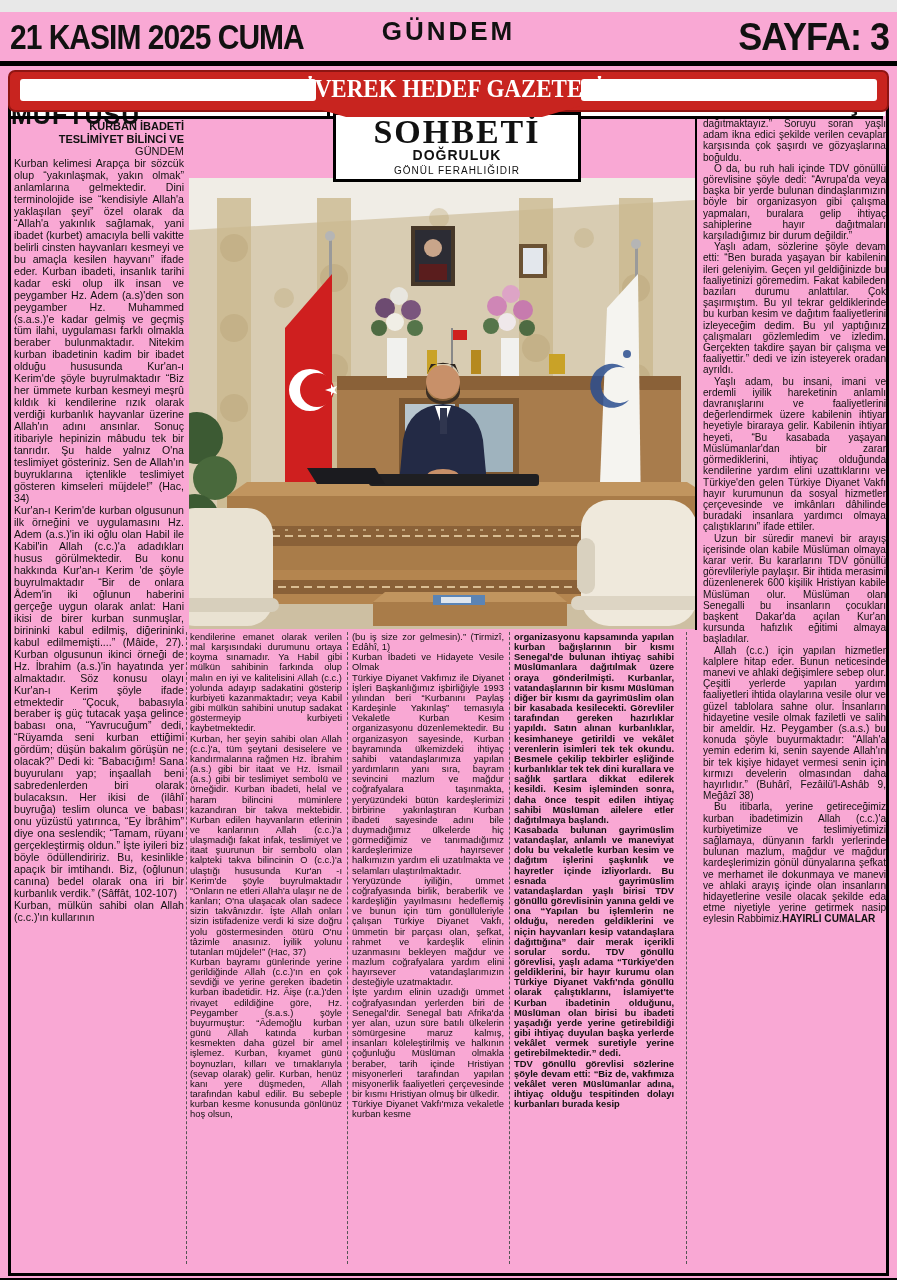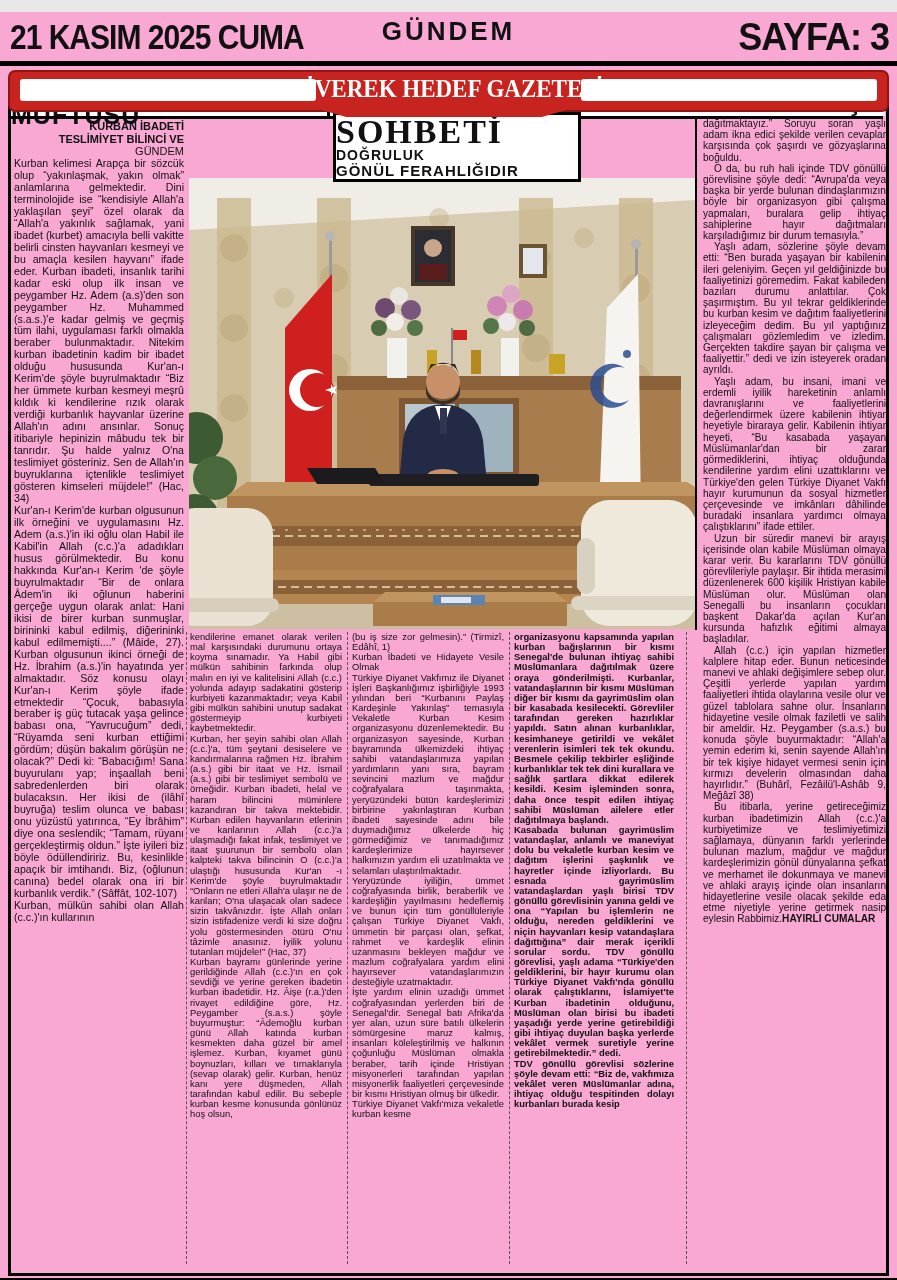--- a/index.html
+++ b/index.html
@@ -27,25 +27,25 @@
   
   .frame{position:absolute;left:8px;top:70px;width:875px;height:1188px;border:3px solid #000;}
   .kick{position:absolute;top:73px;height:31px;display:flex;align-items:center;justify-content:center;
         font-weight:bold;background:#fff;z-index:2;}
   .kick1{left:11px;width:316px;border-right:3px solid #000;font-size:25px;letter-spacing:1px;}
   .kick2{left:330px;width:232px;border-right:3px solid #000;font-size:29px;letter-spacing:4px;transform-origin:center;}
   .kick3{left:565px;width:320px;font-size:28px;letter-spacing:1px;}
   .kick-rule{position:absolute;left:11px;top:104px;width:872px;height:3px;background:#000;z-index:2;}
   
   .hbox{position:absolute;left:333px;top:100px;width:242px;height:64px;background:#fff;
-        border:3px solid #000;text-align:left;z-index:5;}
+        border:3px solid #000;text-align:center;z-index:5;}
   .h1{font-family:"Liberation Serif",serif;font-weight:bold;font-size:34px;line-height:32px;
       letter-spacing:2px;margin-top:1px;}
   .h2{font-weight:bold;font-size:14px;line-height:15px;letter-spacing:1px;}
-  .h3{font-weight:bold;font-size:15px;line-height:15px;letter-spacing:1px;}
+  .h3{font-weight:normal;font-size:10px;line-height:15px;letter-spacing:1px;}
   
   .col{position:absolute;overflow:hidden;text-align:justify;}
   .col p{margin:0;}
   .col1{left:14px;top:108px;width:170px;height:1148px;font-size:10.6px;line-height:1.13;}
   .col1 .hd{font-weight:bold;font-size:11px;line-height:1.15;text-align:right;}
   .col1 .hd3{font-weight:normal;}
   .colB{top:620px;height:634px;font-size:9.4px;line-height:1.08;}
   .col2{left:190px;width:152px;}
   .col3{left:352px;width:152px;}
   .col4{left:514px;width:160px;font-weight:bold;}
@@ -271,21 +271,21 @@
   </div>
 
   <div class="col colB col4">
     <p>organizasyonu kapsamında yapılan kurban bağışlarının bir kısmı Senegal'de bulunan ihtiyaç sahibi Müslümanlara dağıtılmak üzere oraya gönderilmişti. Kurbanlar, vatandaşlarının bir kısmı Müslüman diğer bir kısmı da gayrimüslim olan bir kasabada kesilecekti. Görevliler tarafından gereken hazırlıklar yapıldı. Satın alınan kurbanlıklar, kesimhaneye getirildi ve vekâlet verenlerin isimleri tek tek okundu. Besmele çekilip tekbirler eşliğinde kurbanlıklar tek tek dini kurallara ve sağlık şartlara dikkat edilerek kesildi. Kesim işleminden sonra, daha önce tespit edilen ihtiyaç sahibi Müslüman ailelere etler dağıtılmaya başlandı.</p>
     <p>Kasabada bulunan gayrimüslim vatandaşlar, anlamlı ve maneviyat dolu bu vekaletle kurban kesim ve dağıtım işlerini şaşkınlık ve hayretler içinde izliyorlardı. Bu esnada gayrimüslim vatandaşlardan yaşlı birisi TDV gönüllü görevlisinin yanına geldi ve ona “Yapılan bu işlemlerin ne olduğu, nereden geldiklerini ve niçin hayvanları kesip vatandaşlara dağıttığına” dair merak içerikli sorular sordu. TDV gönüllü görevlisi, yaşlı adama “Türkiye'den geldiklerini, bir hayır kurumu olan Türkiye Diyanet Vakfı'nda gönüllü olarak çalıştıklarını, İslamiyet'te Kurban ibadetinin olduğunu, Müslüman olan birisi bu ibadeti yaşadığı yerde yerine getirebildiği gibi ihtiyaç duyulan başka yerlerde vekâlet vermek suretiyle yerine getirebilmektedir.” dedi.</p>
     <p>TDV gönüllü görevlisi sözlerine şöyle devam etti: “Biz de, vakfımıza vekâlet veren Müslümanlar adına, ihtiyaç olduğu tespitinden dolayı kurbanları burada kesip</p>
   </div>
 
   <div class="col col5">
     <p>dağıtmaktayız.” Soruyu soran yaşlı adam ikna edici şekilde verilen cevaplar karşısında çok şaşırdı ve gözyaşlarına boğuldu.</p>
-    <p class="ind">O da, bu ruh hali içinde TDV gönüllü görevlisine şöyle dedi: “Avrupa'da veya başka bir yerde bulunan dindaşlarımızın böyle bir organizasyon gibi çalışma yapmaları, buralara gelip ihtiyaç sahiplerine hayır dağıtmaları karşıladığımız bir durum temasıyla.”</p>
+    <p class="ind">O da, bu ruh hali içinde TDV gönüllü görevlisine şöyle dedi: “Avrupa'da veya başka bir yerde bulunan dindaşlarımızın böyle bir organizasyon gibi çalışma yapmaları, buralara gelip ihtiyaç sahiplerine hayır dağıtmaları karşıladığımız bir durum değildir.”</p>
     <p class="ind">Yaşlı adam, sözlerine şöyle devam etti: “Ben burada yaşayan bir kabilenin ileri geleniyim. Geçen yıl geldiğinizde bu faaliyetinizi göremedim. Fakat kabileden bazıları durumu anlattılar. Çok şaşırmıştım. Bu yıl tekrar geldiklerinde bu kurban kesim ve dağıtım faaliyetlerini izleyeceğim dedim. Bu yıl yaptığınız çalışmaları gözlemledim ve izledim. Gerçekten takdire şayan bir çalışma ve faaliyettir.” dedi ve izin isteyerek oradan ayrıldı.</p>
     <p class="ind">Yaşlı adam, bu insani, imani ve erdemli iyilik hareketinin anlamlı davranışlarını ve faaliyetlerini değerlendirmek üzere kabilenin ihtiyar heyetiyle biraraya gelir. Kabilenin ihtiyar heyeti, “Bu kasabada yaşayan Müslümanlar'dan bir zarar görmediklerini, ihtiyaç olduğunda kendilerine yardım elini uzattıklarını ve Türkiye'den gelen Türkiye Diyanet Vakfı hayır kurumunun da sosyal hizmetler çerçevesinde ve imkânları dâhilinde buradaki insanlara yardımcı olmaya çalıştıklarını” ifade ettiler.</p>
     <p class="ind">Uzun bir süredir manevi bir arayış içerisinde olan kabile Müslüman olmaya karar verir. Bu kararlarını TDV gönüllü görevlileriyle paylaşır. Bir ihtida merasimi düzenlenerek 600 kişilik Hristiyan kabile Müslüman olur. Müslüman olan Senegalli bu insanların çocukları başkent Dakar'da açılan Kur'an kursunda hafızlık eğitimi almaya başladılar.</p>
     <p class="ind">Allah (c.c.) için yapılan hizmetler kalplere hitap eder. Bunun neticesinde manevi ve ahlaki değişimlere sebep olur. Çeşitli yerlerde yapılan yardım faaliyetleri ihtida olaylarına vesile olur ve güzel tablolara sahne olur. İnsanların hidayetine vesile olmak faziletli ve salih bir ameldir. Hz. Peygamber (s.a.s.) bu konuda şöyle buyurmaktadır: “Allah'a yemin ederim ki, senin sayende Allah'ın bir tek kişiye hidayet vermesi senin için kırmızı develerin olmasından daha hayırlıdır.” (Buhârî, Fezâilü'l-Ashâb 9, Meğâzî 38)</p>
     <p class="ind"><span>Bu itibarla, yerine getireceğimiz kurban ibadetimizin Allah (c.c.)'a kurbiyetimize ve teslimiyetimizi sağlamaya, dünyanın farklı yerlerinde bulunan mazlum, mağdur ve mağdur kardeşlerimizin gönül dünyalarına şefkat ve merhamet ile dokunmaya ve manevi ve ahlaki arayış içinde olan insanların hidayetlerine vesile olacak şekilde eda etme niyetiyle yerine getirmek nasip eylesin Rabbimiz.</span><span class="closing">HAYIRLI CUMALAR</span></p>
   </div>
 
   <div class="botbar"></div>
 </div>
 

